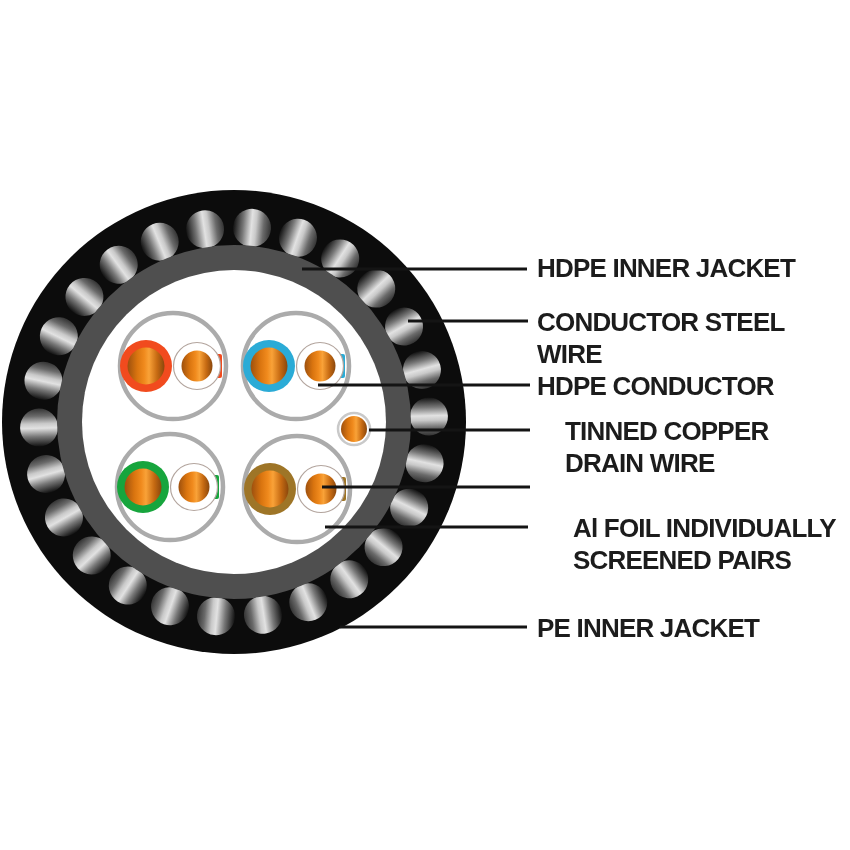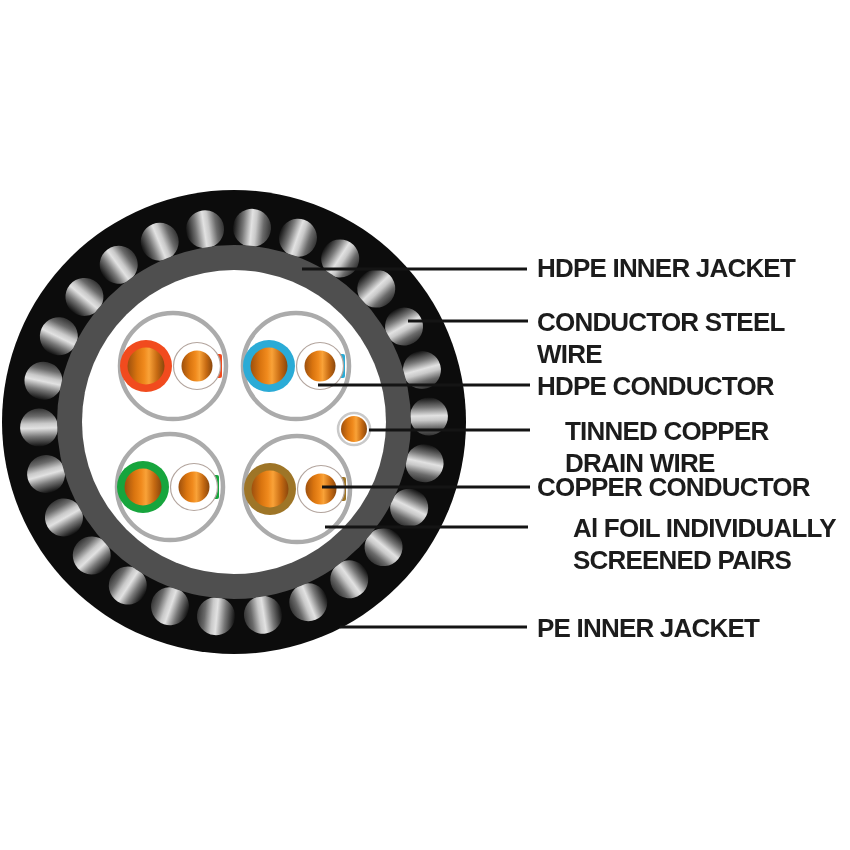--- a/index.html
+++ b/index.html
@@ -172,18 +172,17 @@
       <line x1="369" y1="430" x2="530" y2="430" stroke="#141414" stroke-width="3"></line>
       <line x1="322" y1="487" x2="530" y2="487" stroke="#141414" stroke-width="3"></line>
       <line x1="325" y1="527" x2="528" y2="527" stroke="#141414" stroke-width="3"></line>
       <line x1="340" y1="627" x2="527" y2="627" stroke="#141414" stroke-width="3"></line>
     </svg>
 
   <div class="callout-label" style="left: 537px; top: 252px;">HDPE INNER JACKET</div>
   <div class="callout-label" style="left: 537px; top: 306px;">CONDUCTOR STEEL WIRE</div>
   <div class="callout-label" style="left: 537px; top: 370px;">HDPE CONDUCTOR</div>
   <div class="callout-label" style="left: 537px; top: 415px; margin-left: 28px;">TINNED COPPER DRAIN WIRE</div>
-  <div class="callout-label" style="left: 537px; top: 471px;">COPPER CONDUCTOR</div>
   <div class="callout-label" style="left: 537px; top: 512px; margin-left: 36px;">Al FOIL INDIVIDUALLY
 SCREENED PAIRS</div>
   <div class="callout-label" style="left: 537px; top: 612px;">PE INNER JACKET</div>
 
 </div>
 
 </body></html>

